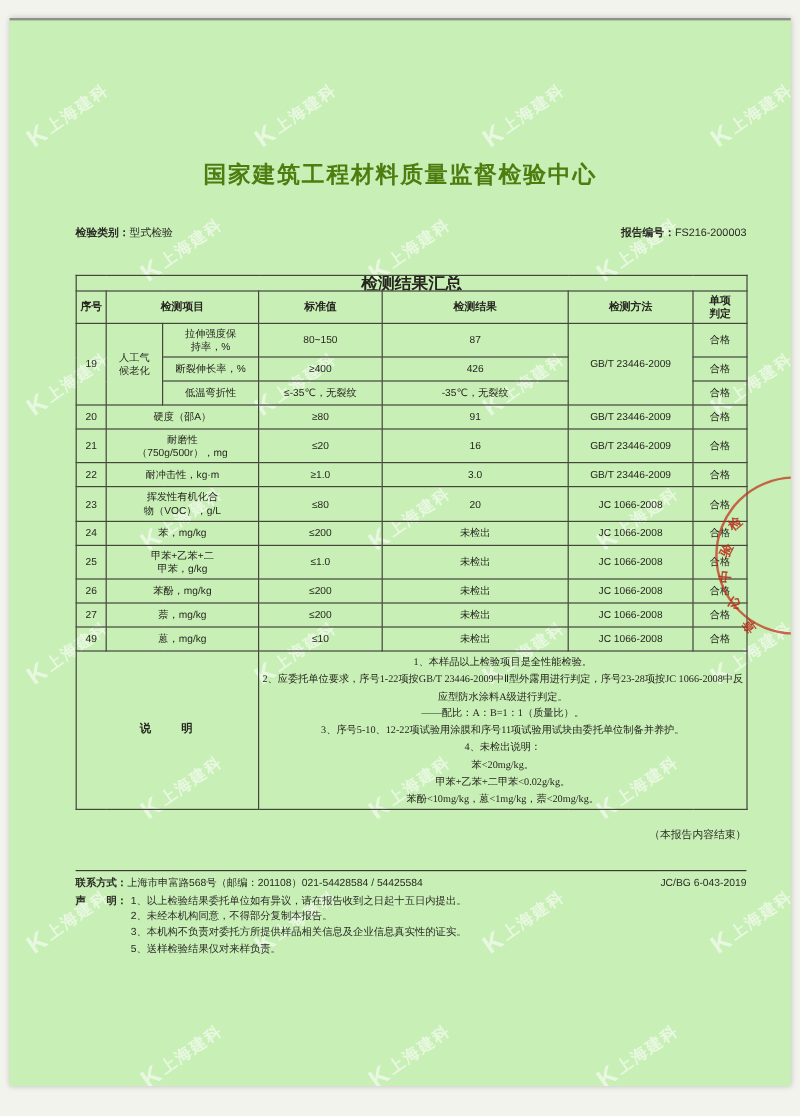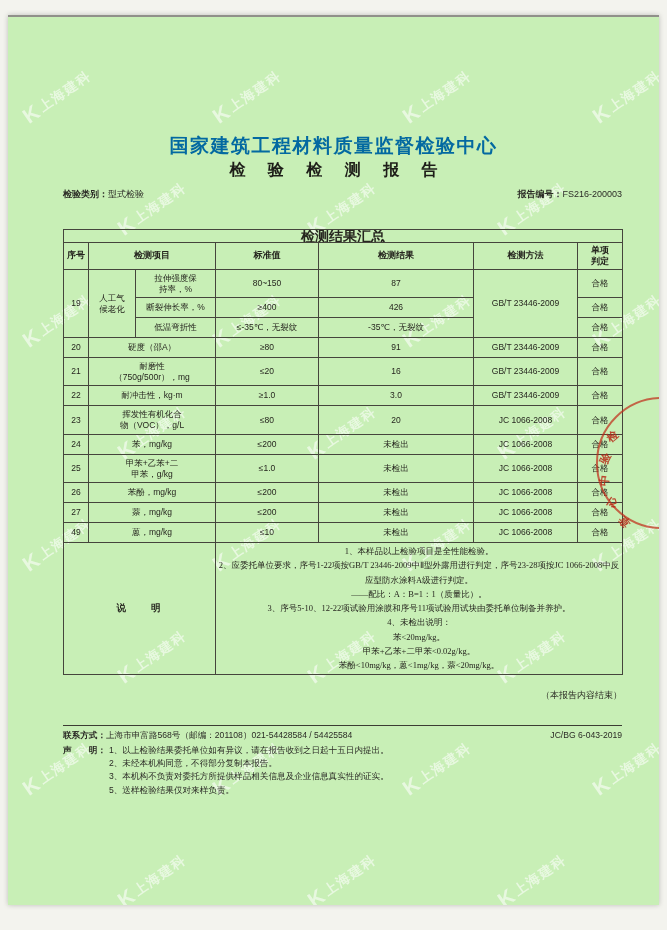--- a/index.html
+++ b/index.html
@@ -23,21 +23,21 @@
   .wm {
     position:absolute; transform:rotate(-35deg); white-space:nowrap;
     color:rgba(255,255,255,.58); font-weight:bold;
   }
   .wm b { font-size:21px; margin-right:3px; vertical-align:-2px; }
   .wm i { font-style:normal; font-size:13.5px; letter-spacing:1.5px; }
   
   .content { position:absolute; inset:0; z-index:1; }
   .title {
     position:absolute; top:116px; left:0; right:0; text-align:center;
-    font-size:19px; font-weight:bold; letter-spacing:1.5px; color:#0369a1;
+    font-size:19px; font-weight:bold; letter-spacing:1.5px; color:#4d7c0f;
   }
   .subtitle {
     position:absolute; top:143px; left:0; right:0; text-align:center;
     font-size:16px; font-weight:bold; letter-spacing:9px; text-indent:9px; color:#1d1d18;
   }
   .meta { position:absolute; top:169px; left:55px; width:559px; font-size:9px; }
   .meta-row { display:flex; justify-content:space-between; line-height:16px; }
   .meta b { font-weight:bold; }
   
   table.rpt {
@@ -121,21 +121,20 @@
       <span class="wm" style="left: 200px; top: 739px;"><b>K</b><i>上海建科</i></span>
       <span class="wm" style="left: 390px; top: 739px;"><b>K</b><i>上海建科</i></span>
       <span class="wm" style="left: 580px; top: 739px;"><b>K</b><i>上海建科</i></span>
       <span class="wm" style="left: 105px; top: 851px;"><b>K</b><i>上海建科</i></span>
       <span class="wm" style="left: 295px; top: 851px;"><b>K</b><i>上海建科</i></span>
       <span class="wm" style="left: 485px; top: 851px;"><b>K</b><i>上海建科</i></span>
     </div>
 
   <div class="content">
     <div class="title">国家建筑工程材料质量监督检验中心</div>
-    <div class="subtitle">检 验 检 测 报 告</div>
 
     <div class="meta">
       <div class="meta-row">
         <span><b>检验类别：</b><span>型式检验</span></span>
         <span><b>报告编号：</b><span>FS216-200003</span></span>
       </div>
     </div>
 
     <table class="rpt">
       <colgroup>

